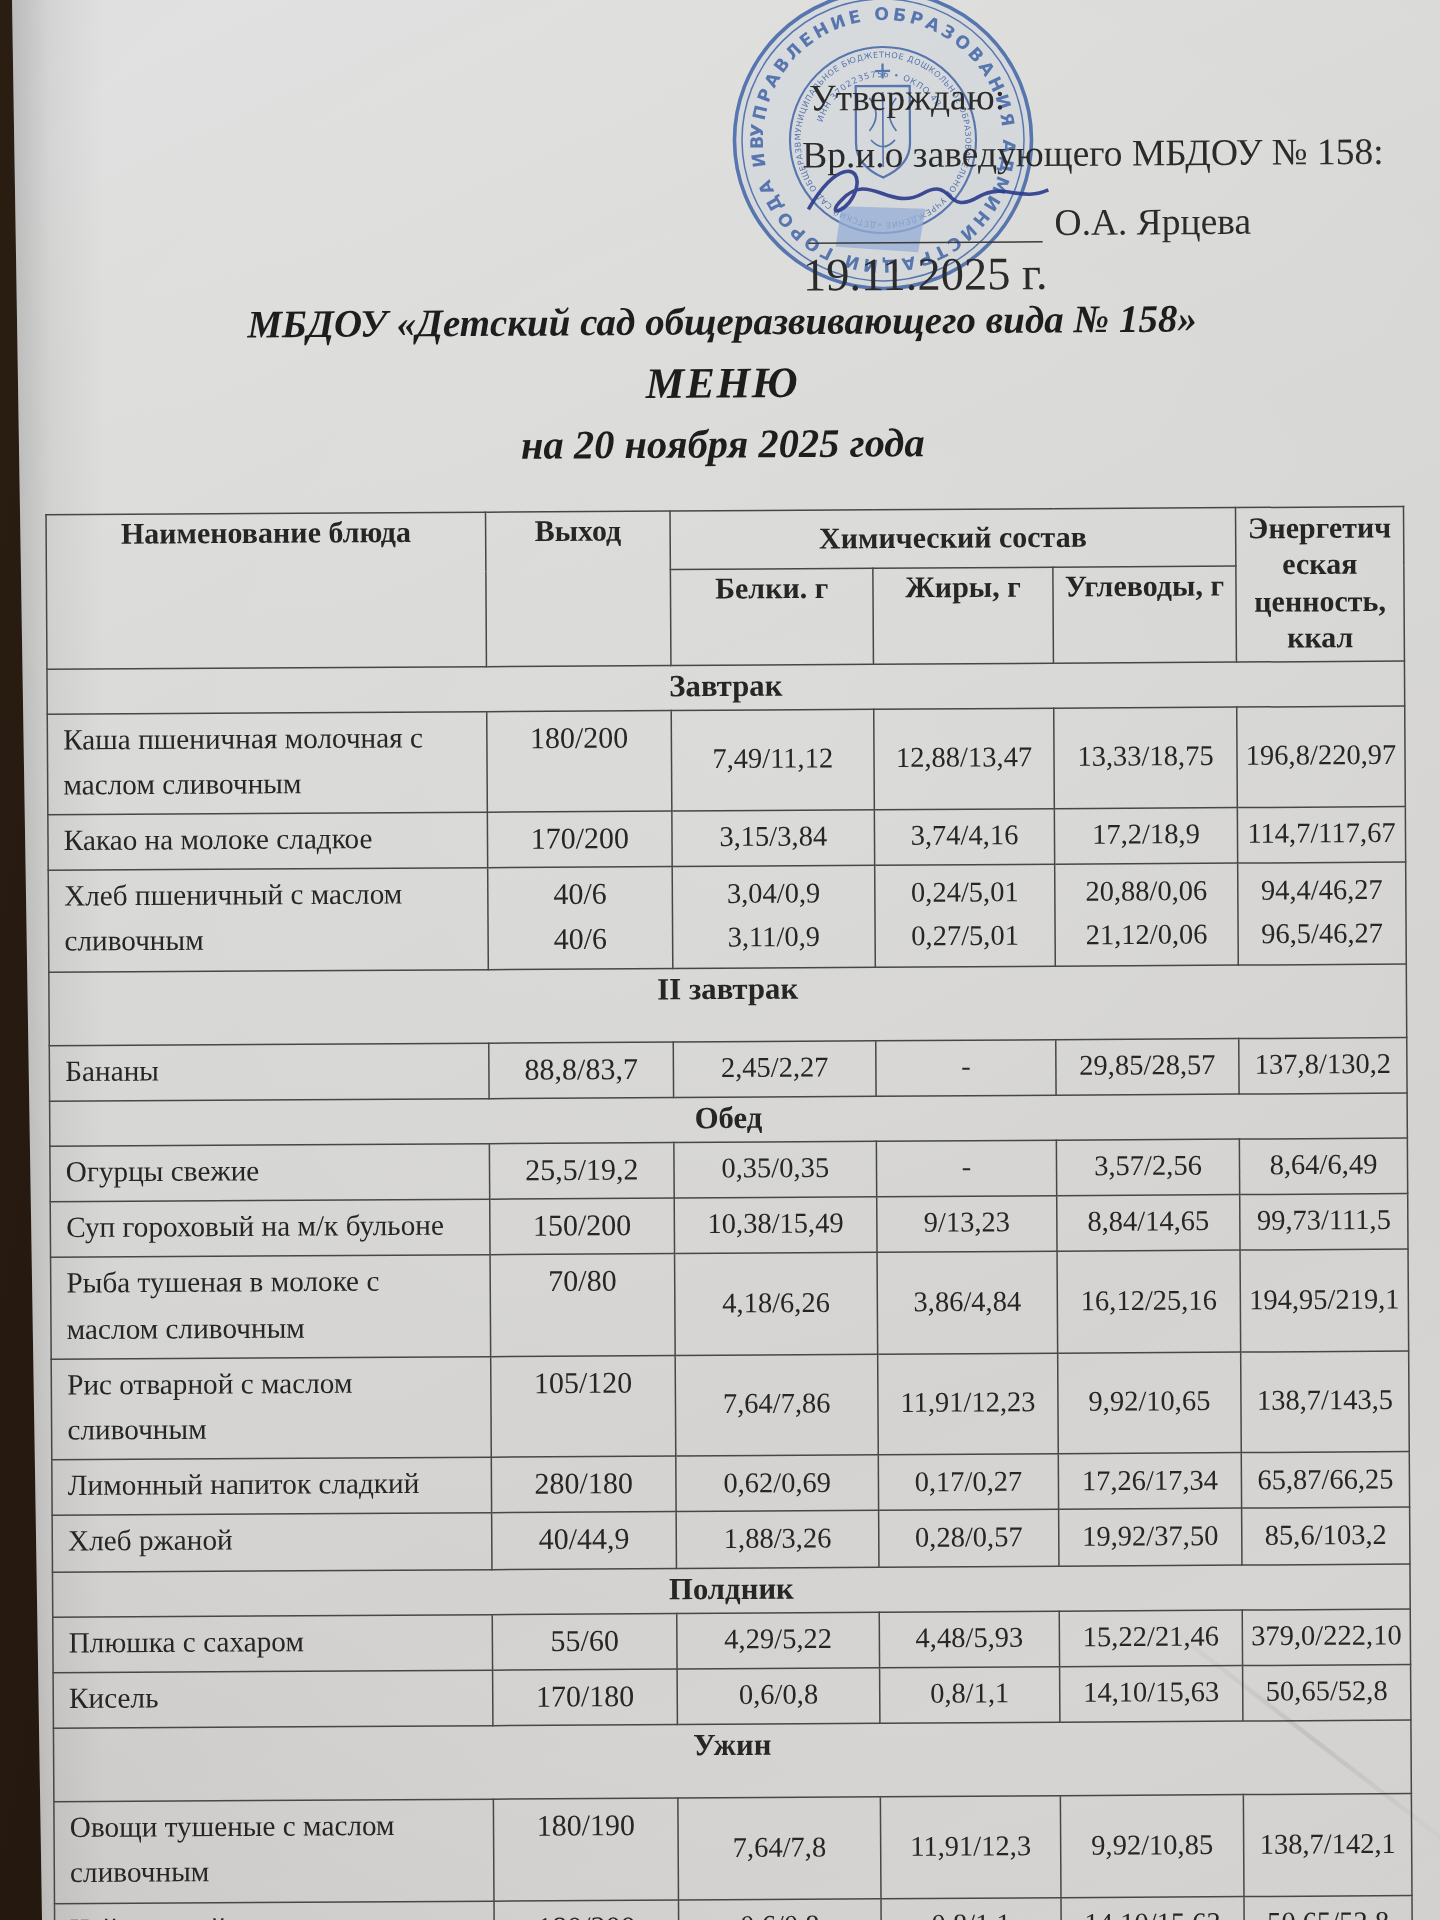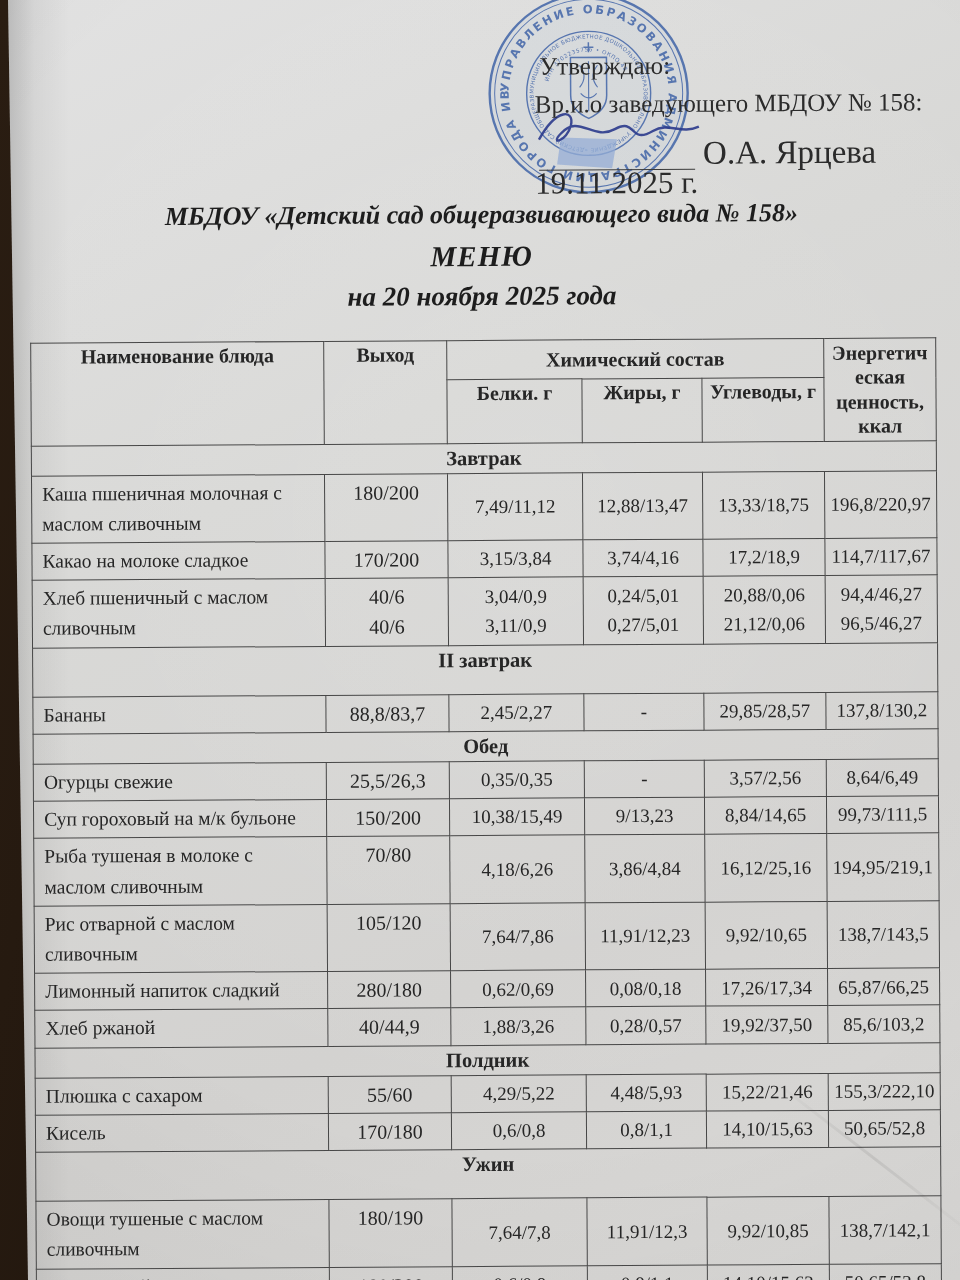--- a/index.html
+++ b/index.html
@@ -29,21 +29,21 @@
   }
 
   .content { position:absolute; inset:0; transform: rotate(-0.35deg); transform-origin: 480px 640px; color:#242424; }
 
   
   .approval { position:absolute; left:538px; top:40px; width:400px; font-size:25px; line-height:1.0; color:#2b2b2b; }
   .appr-line1 { position:absolute; left:5px;  top:14px; }
   .appr-line2 { position:absolute; left:0px;  top:52px; white-space:nowrap; }
   .appr-sigrow { position:absolute; left:4px; top:88px; width:396px; }
   .sig-underline { display:inline-block; width:156px; border-bottom:1.8px solid #3a3a3a; height:26px; vertical-align:bottom; }
-  .sig-name { display:inline-block; margin-left:8px; font-size:33px;margin-top:10px; }
+  .sig-name { display:inline-block; margin-left:8px; font-size:25px;margin-top:10px; }
   .appr-date  { position:absolute; left:0px;  top:128px; font-size:31px; }
 
   
   .stamp { position:absolute; left:486px; top:-12px; width:212px; height:212px; mix-blend-mode:multiply; opacity:.92; }
   .stamp text { font-family:"DejaVu Sans", sans-serif; fill:#4b6cab; }
   .sig-stroke { position:absolute; left:534px; top:98px; width:210px; height:60px; }
 
   
   .title-block { position:absolute; left:30px; top:200px; width:908px; text-align:center; font-weight:bold; font-style:italic; color:#1d1d1d; }
   .title-org  { font-size:26px; }
@@ -200,21 +200,21 @@
     <td class="c-num">29,85/28,57</td>
     <td class="c-num">137,8/130,2</td>
   </tr>
 
   <tr class="section-row">
     <td colspan="6">Обед</td>
   </tr>
 
   <tr class="dish-row">
     <td class="c-name">Огурцы свежие</td>
-    <td class="c-out">25,5/26,3</td>
+    <td class="c-out">25,5/19,2</td>
     <td class="c-num">0,35/0,35</td>
     <td class="c-num">-</td>
     <td class="c-num">3,57/2,56</td>
     <td class="c-num">8,64/6,49</td>
   </tr>
 
   <tr class="dish-row">
     <td class="c-name">Суп гороховый на м/к бульоне</td>
     <td class="c-out">150/200</td>
     <td class="c-num">10,38/15,49</td>
@@ -240,21 +240,21 @@
     <td class="c-num">7,64/7,86</td>
     <td class="c-num">11,91/12,23</td>
     <td class="c-num">9,92/10,65</td>
     <td class="c-num">138,7/143,5</td>
   </tr>
 
   <tr class="dish-row">
     <td class="c-name">Лимонный напиток сладкий</td>
     <td class="c-out">280/180</td>
     <td class="c-num">0,62/0,69</td>
-    <td class="c-num">0,08/0,18</td>
+    <td class="c-num">0,17/0,27</td>
     <td class="c-num">17,26/17,34</td>
     <td class="c-num">65,87/66,25</td>
   </tr>
 
   <tr class="dish-row">
     <td class="c-name">Хлеб ржаной</td>
     <td class="c-out">40/44,9</td>
     <td class="c-num">1,88/3,26</td>
     <td class="c-num">0,28/0,57</td>
     <td class="c-num">19,92/37,50</td>
@@ -264,21 +264,21 @@
   <tr class="section-row">
     <td colspan="6">Полдник</td>
   </tr>
 
   <tr class="dish-row">
     <td class="c-name">Плюшка с сахаром</td>
     <td class="c-out">55/60</td>
     <td class="c-num">4,29/5,22</td>
     <td class="c-num">4,48/5,93</td>
     <td class="c-num">15,22/21,46</td>
-    <td class="c-num">155,3/222,10</td>
+    <td class="c-num">379,0/222,10</td>
   </tr>
 
   <tr class="dish-row">
     <td class="c-name">Кисель</td>
     <td class="c-out">170/180</td>
     <td class="c-num">0,6/0,8</td>
     <td class="c-num">0,8/1,1</td>
     <td class="c-num">14,10/15,63</td>
     <td class="c-num">50,65/52,8</td>
   </tr>

